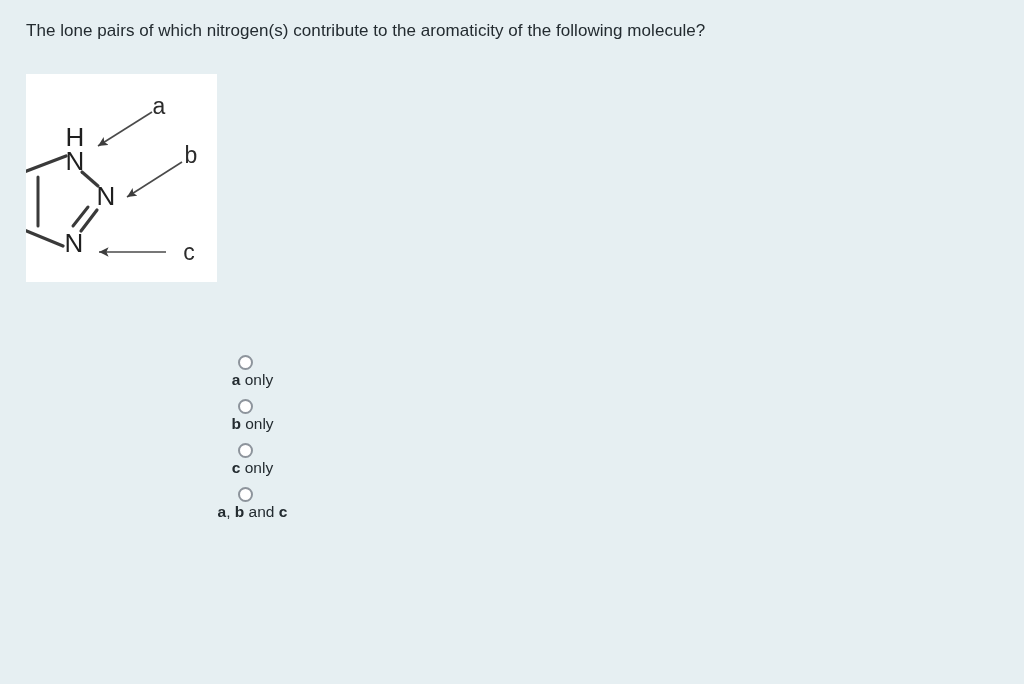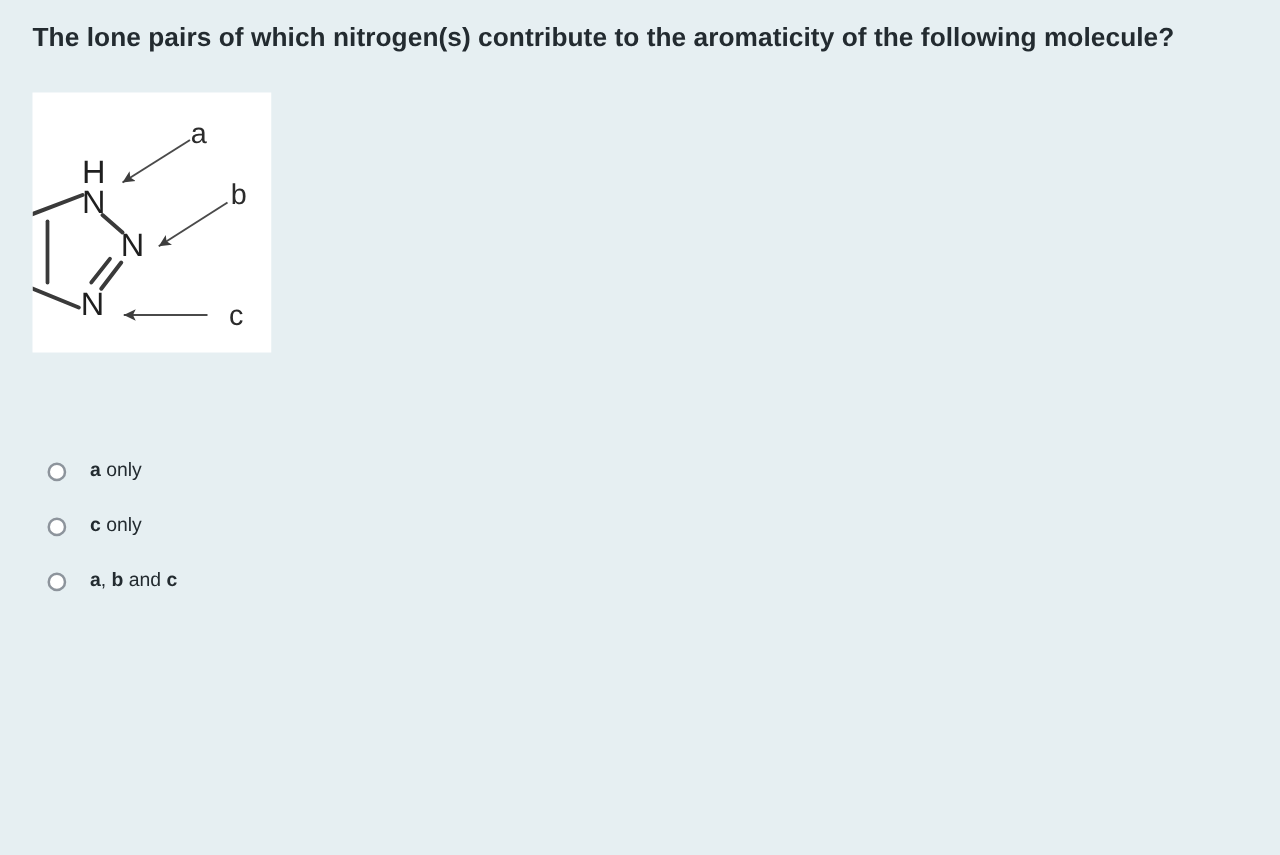--- a/index.html
+++ b/index.html
@@ -16,26 +16,25 @@
     overflow: hidden;
     position: relative;
   }
 
   
   #question-prompt {
     position: absolute;
     left: 26px;
     top: 20px;
     width: 940px;
-    font-size: 21px;
+    font-size: 17px;
     line-height: 22px;
     color: #232b30;
     letter-spacing: 0.05px;
     white-space: nowrap;
-    font-weight: bold;
   }
 
   
   #molecule-card {
     position: absolute;
     left: 26px;
     top: 74px;
     width: 191px;
     height: 208px;
     background: #ffffff;
@@ -53,20 +52,21 @@
     position: absolute;
     left: 33px;
     top: 355px;
     width: 420px;
   }
   .option-row {
     position: relative;
     height: 44px;
     display: flex;
     align-items: center;
+    flex-direction: column;
   }
   .radio-button {
     width: 15px;
     height: 15px;
     border: 2px solid #8d949c;
     border-radius: 50%;
     background: #ffffff;
     box-sizing: border-box;
     flex: 0 0 auto;
     margin-left: 5px;
@@ -137,20 +137,24 @@
   </svg>
 </div>
 
 <div id="options-list">
 
   <div class="option-row">
     <span class="radio-button"></span>
     <span class="option-label"><b>a</b> only</span>
   </div>
 
+  <div class="option-row">
+    <span class="radio-button"></span>
+    <span class="option-label"><b>b</b> only</span>
+  </div>
 
   <div class="option-row">
     <span class="radio-button"></span>
     <span class="option-label"><b>c</b> only</span>
   </div>
 
 
 
 
   <div class="option-row">

